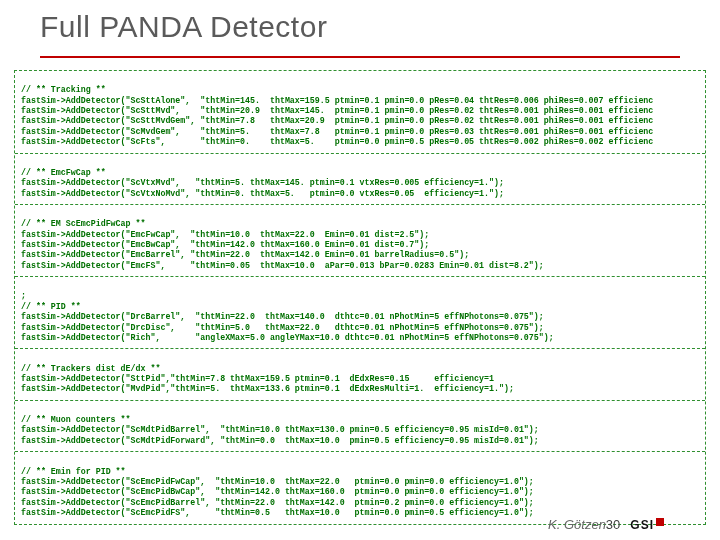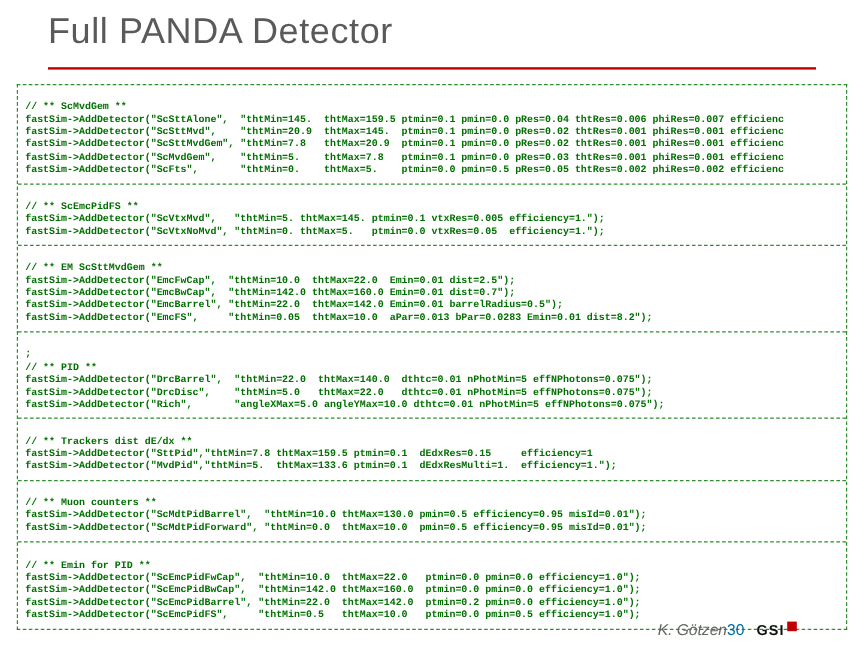--- a/index.html
+++ b/index.html
@@ -66,44 +66,44 @@
     font-size: 13px;
     color: #666666;
     font-style: italic;
     padding: 0 56px 0 46px;
     box-sizing: border-box;
     justify-content: flex-end;
   }
   .footer .author { flex: 0 0 auto; }
   .footer .event { flex: 1 1 auto; text-align: center; }
   .footer .pagezone { flex: 0 0 auto; display: flex; align-items: center; gap: 10px; font-style: normal; }
-  .pagezone .num { color:#0369a1; font-size:13px; }
+  .pagezone .num { color:#404040; font-size:13px; }
   .gsi { font-weight: 800; font-size: 12px; letter-spacing: 1px; color:#111; font-style: normal; }
   .gsi .sq { display:inline-block; width:8px; height:8px; background:#c00000; margin-left:2px; transform: translateY(-3px); }
 </style>
 </head>
 <body>
 
 <div class="slide">
   <div class="title">Full PANDA Detector</div>
   <div class="underline"></div>
 
   <div class="code-box">
-<span>// ** ScMvdGem **</span>
+<span>// ** Tracking **</span>
 <span>fastSim-&gt;AddDetector("ScSttAlone",  "thtMin=145.  thtMax=159.5 ptmin=0.1 pmin=0.0 pRes=0.04 thtRes=0.006 phiRes=0.007 efficienc</span>
 <span>fastSim-&gt;AddDetector("ScSttMvd",    "thtMin=20.9  thtMax=145.  ptmin=0.1 pmin=0.0 pRes=0.02 thtRes=0.001 phiRes=0.001 efficienc</span>
 <span>fastSim-&gt;AddDetector("ScSttMvdGem", "thtMin=7.8   thtMax=20.9  ptmin=0.1 pmin=0.0 pRes=0.02 thtRes=0.001 phiRes=0.001 efficienc</span>
 <span>fastSim-&gt;AddDetector("ScMvdGem",    "thtMin=5.    thtMax=7.8   ptmin=0.1 pmin=0.0 pRes=0.03 thtRes=0.001 phiRes=0.001 efficienc</span>
 <span>fastSim-&gt;AddDetector("ScFts",       "thtMin=0.    thtMax=5.    ptmin=0.0 pmin=0.5 pRes=0.05 thtRes=0.002 phiRes=0.002 efficienc</span>
 <hr class="sep">
-<span>// ** ScEmcPidFS **</span>
+<span>// ** EmcFwCap **</span>
 <span>fastSim-&gt;AddDetector("ScVtxMvd",   "thtMin=5. thtMax=145. ptmin=0.1 vtxRes=0.005 efficiency=1.");</span>
 <span>fastSim-&gt;AddDetector("ScVtxNoMvd", "thtMin=0. thtMax=5.   ptmin=0.0 vtxRes=0.05  efficiency=1.");</span>
 <hr class="sep">
-<span>// ** EM ScSttMvdGem **</span>
+<span>// ** EM ScEmcPidFwCap **</span>
 <span>fastSim-&gt;AddDetector("EmcFwCap",  "thtMin=10.0  thtMax=22.0  Emin=0.01 dist=2.5");</span>
 <span>fastSim-&gt;AddDetector("EmcBwCap",  "thtMin=142.0 thtMax=160.0 Emin=0.01 dist=0.7");</span>
 <span>fastSim-&gt;AddDetector("EmcBarrel", "thtMin=22.0  thtMax=142.0 Emin=0.01 barrelRadius=0.5");</span>
 <span>fastSim-&gt;AddDetector("EmcFS",     "thtMin=0.05  thtMax=10.0  aPar=0.013 bPar=0.0283 Emin=0.01 dist=8.2");</span>
 <hr class="sep">
 <span>;</span>
 <span>// ** PID **</span>
 <span>fastSim-&gt;AddDetector("DrcBarrel",  "thtMin=22.0  thtMax=140.0  dthtc=0.01 nPhotMin=5 effNPhotons=0.075");</span>
 <span>fastSim-&gt;AddDetector("DrcDisc",    "thtMin=5.0   thtMax=22.0   dthtc=0.01 nPhotMin=5 effNPhotons=0.075");</span>
 <span>fastSim-&gt;AddDetector("Rich",       "angleXMax=5.0 angleYMax=10.0 dthtc=0.01 nPhotMin=5 effNPhotons=0.075");</span>

